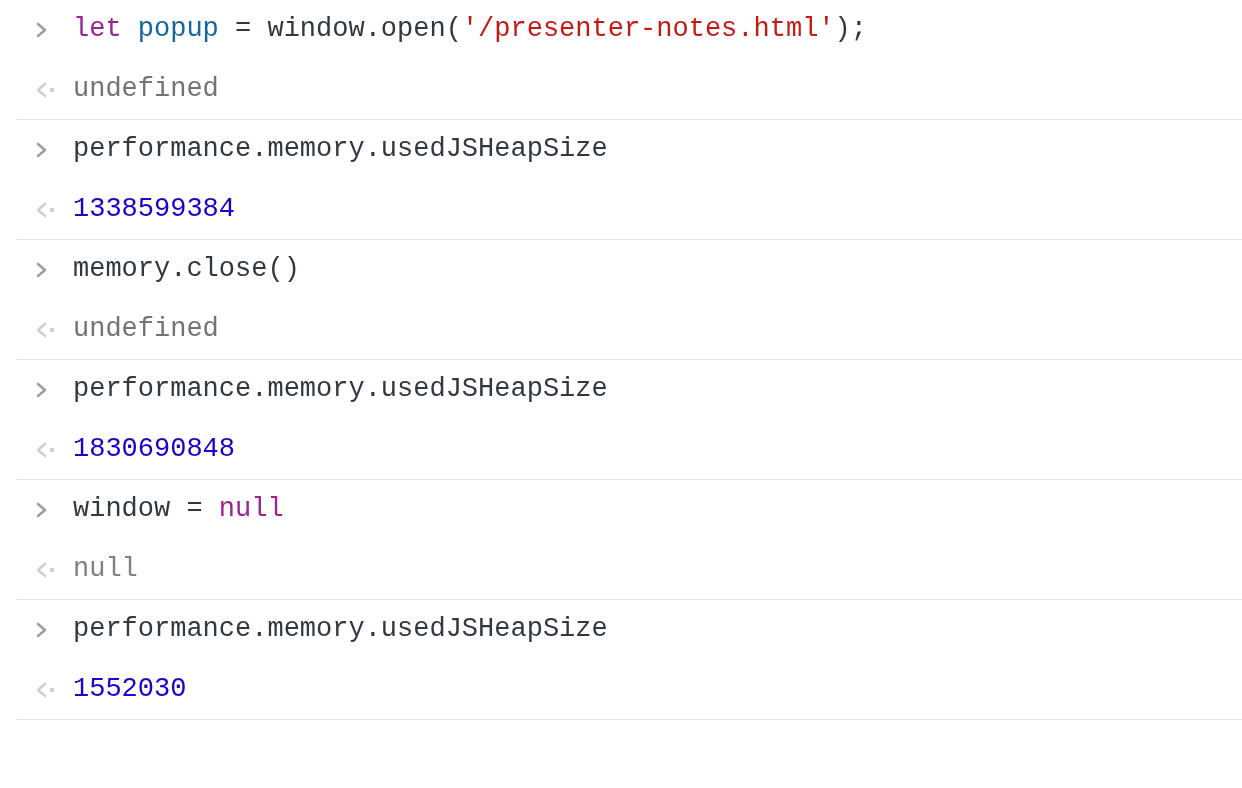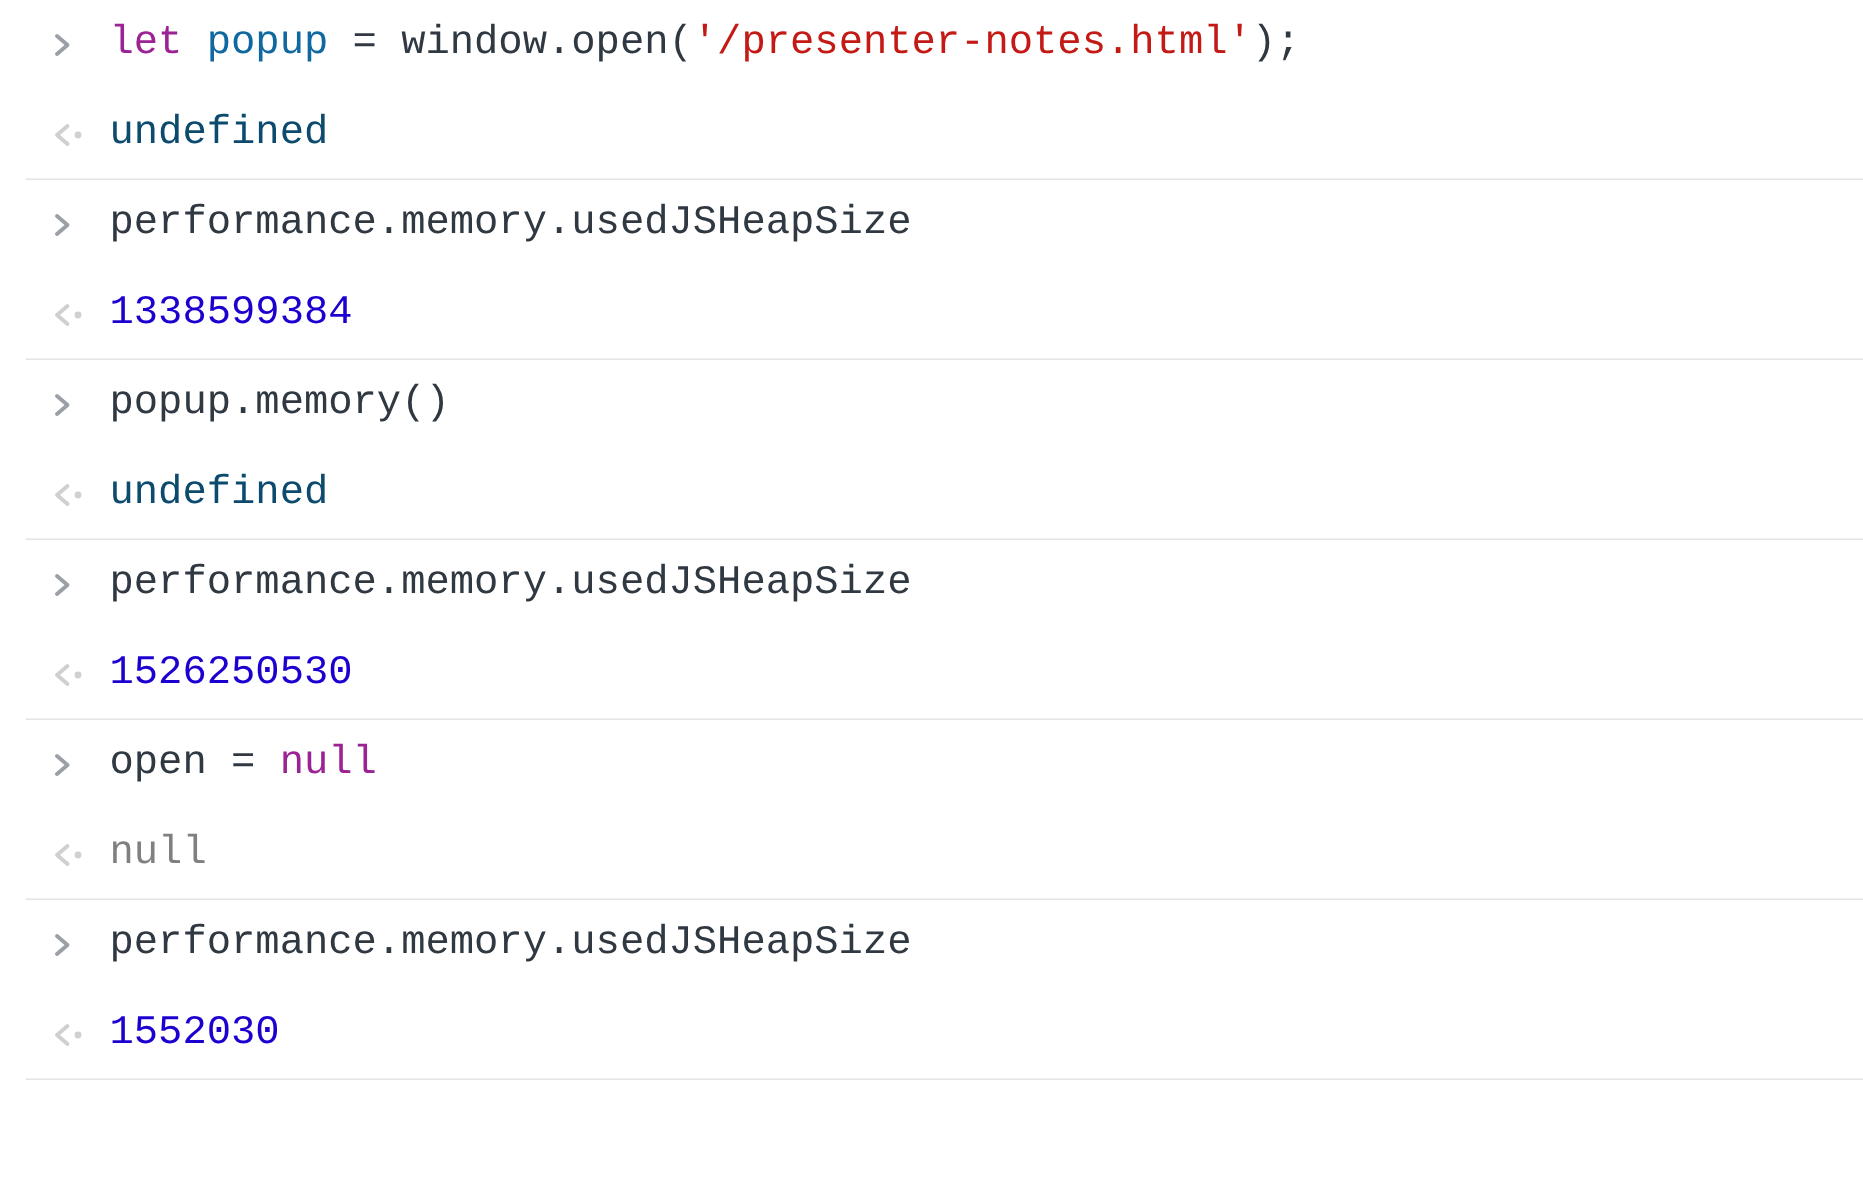--- a/index.html
+++ b/index.html
@@ -38,21 +38,21 @@
   .content {
     flex: 1;
     white-space: pre;
     letter-spacing: 0px;
     color: #303942;
   }
   .tok-keyword { color: #9b2393; }
   .tok-def     { color: #0f68a0; }
   .tok-string  { color: #c41a16; }
   .tok-number  { color: #1c00cf; }
-  .tok-undef   { color: #0c4a6e; }
+  .tok-undef   { color: #737373; }
   .tok-null    { color: #808080; }
   .tok-nullkw  { color: #9b2393; }
   .tok-plain   { color: #303942; }
 </style>
 </head>
 <body>
 
 <div class="console" id="console">
     <div class="row">
       <div class="gutter">
@@ -87,21 +87,21 @@
         </svg>
       </div>
       <div class="content"><span class="tok-number">1338599384</span></div>
     </div>
     <div class="row">
       <div class="gutter">
         <svg width="14" height="18" viewBox="0 0 14 18">
           <polyline points="3,3 10,9 3,15" fill="none" stroke="#9aa0a6" stroke-width="2.6" stroke-linecap="round" stroke-linejoin="round"></polyline>
         </svg>
       </div>
-      <div class="content"><span class="tok-plain">popup.memory()</span></div>
+      <div class="content"><span class="tok-plain">memory.close()</span></div>
     </div>
     <div class="row sep">
       <div class="gutter">
         <svg width="22" height="18" viewBox="0 0 22 18">
           <polyline points="10,3 3,9 10,15" fill="none" stroke="#d0d0d0" stroke-width="2.6" stroke-linecap="round" stroke-linejoin="round"></polyline>
           <circle cx="17" cy="9" r="2.3" fill="#d0d0d0"></circle>
         </svg>
       </div>
       <div class="content"><span class="tok-undef">undefined</span></div>
     </div>
@@ -113,29 +113,29 @@
       </div>
       <div class="content"><span class="tok-plain">performance.memory.usedJSHeapSize</span></div>
     </div>
     <div class="row sep">
       <div class="gutter">
         <svg width="22" height="18" viewBox="0 0 22 18">
           <polyline points="10,3 3,9 10,15" fill="none" stroke="#d0d0d0" stroke-width="2.6" stroke-linecap="round" stroke-linejoin="round"></polyline>
           <circle cx="17" cy="9" r="2.3" fill="#d0d0d0"></circle>
         </svg>
       </div>
-      <div class="content"><span class="tok-number">1526250530</span></div>
+      <div class="content"><span class="tok-number">1830690848</span></div>
     </div>
     <div class="row">
       <div class="gutter">
         <svg width="14" height="18" viewBox="0 0 14 18">
           <polyline points="3,3 10,9 3,15" fill="none" stroke="#9aa0a6" stroke-width="2.6" stroke-linecap="round" stroke-linejoin="round"></polyline>
         </svg>
       </div>
-      <div class="content"><span class="tok-plain">open = </span><span class="tok-nullkw">null</span></div>
+      <div class="content"><span class="tok-plain">window = </span><span class="tok-nullkw">null</span></div>
     </div>
     <div class="row sep">
       <div class="gutter">
         <svg width="22" height="18" viewBox="0 0 22 18">
           <polyline points="10,3 3,9 10,15" fill="none" stroke="#d0d0d0" stroke-width="2.6" stroke-linecap="round" stroke-linejoin="round"></polyline>
           <circle cx="17" cy="9" r="2.3" fill="#d0d0d0"></circle>
         </svg>
       </div>
       <div class="content"><span class="tok-null">null</span></div>
     </div>

